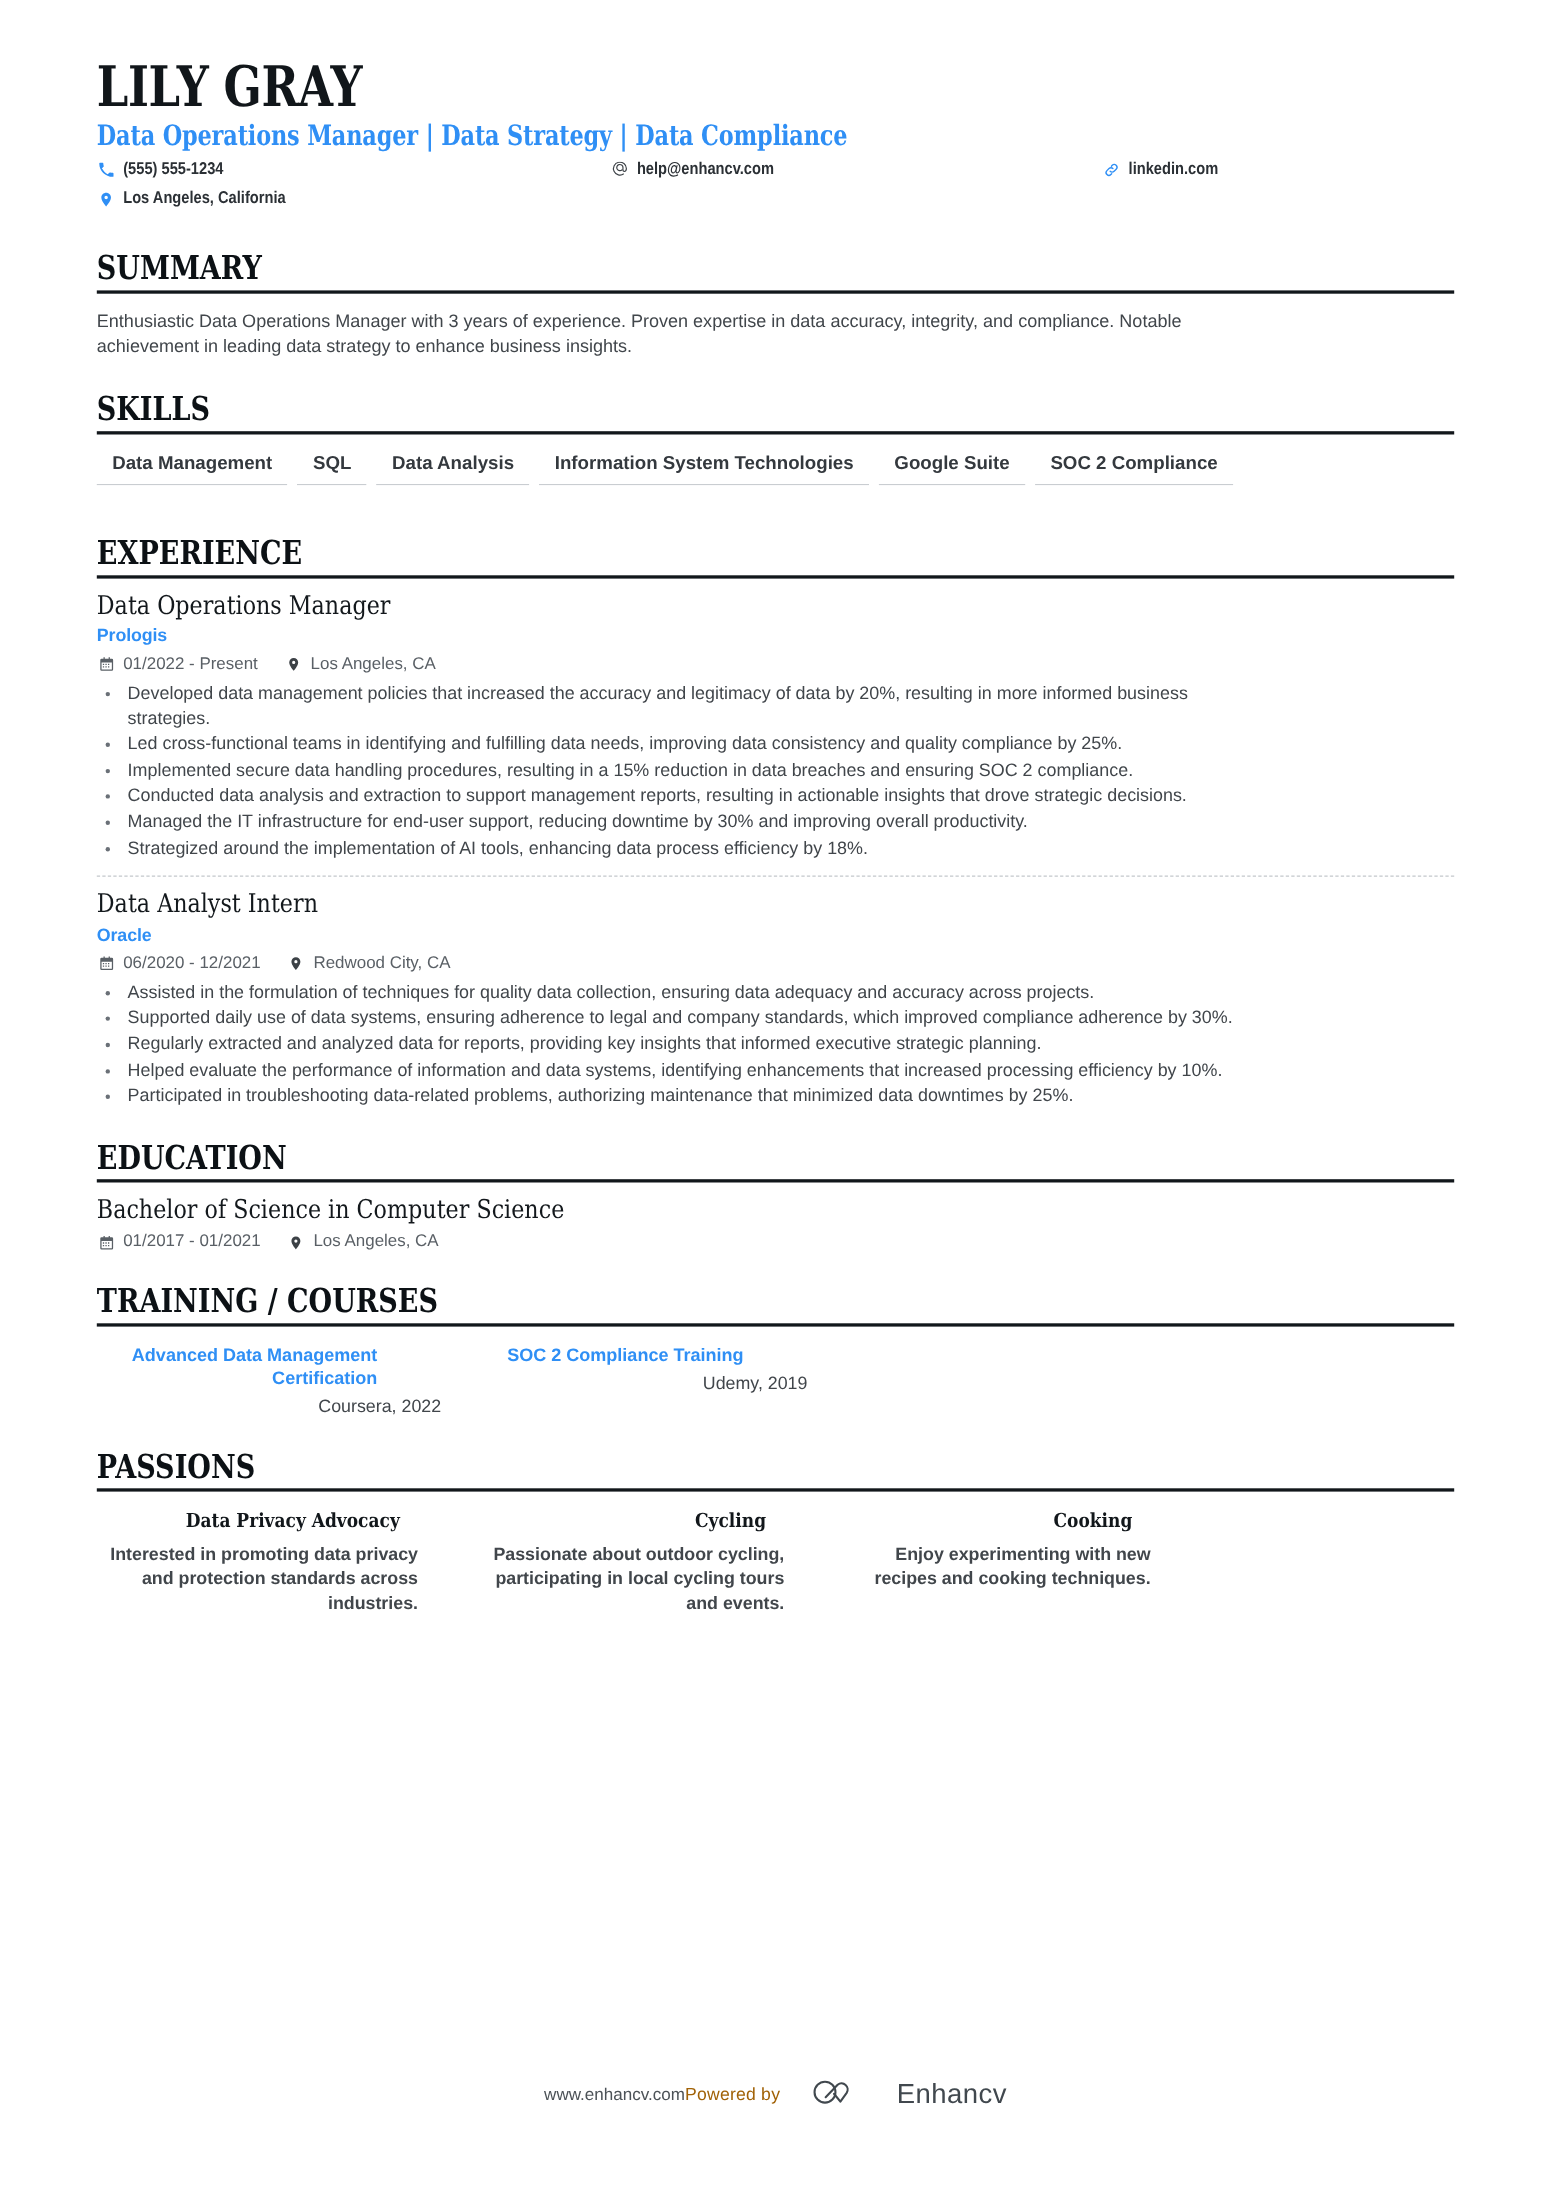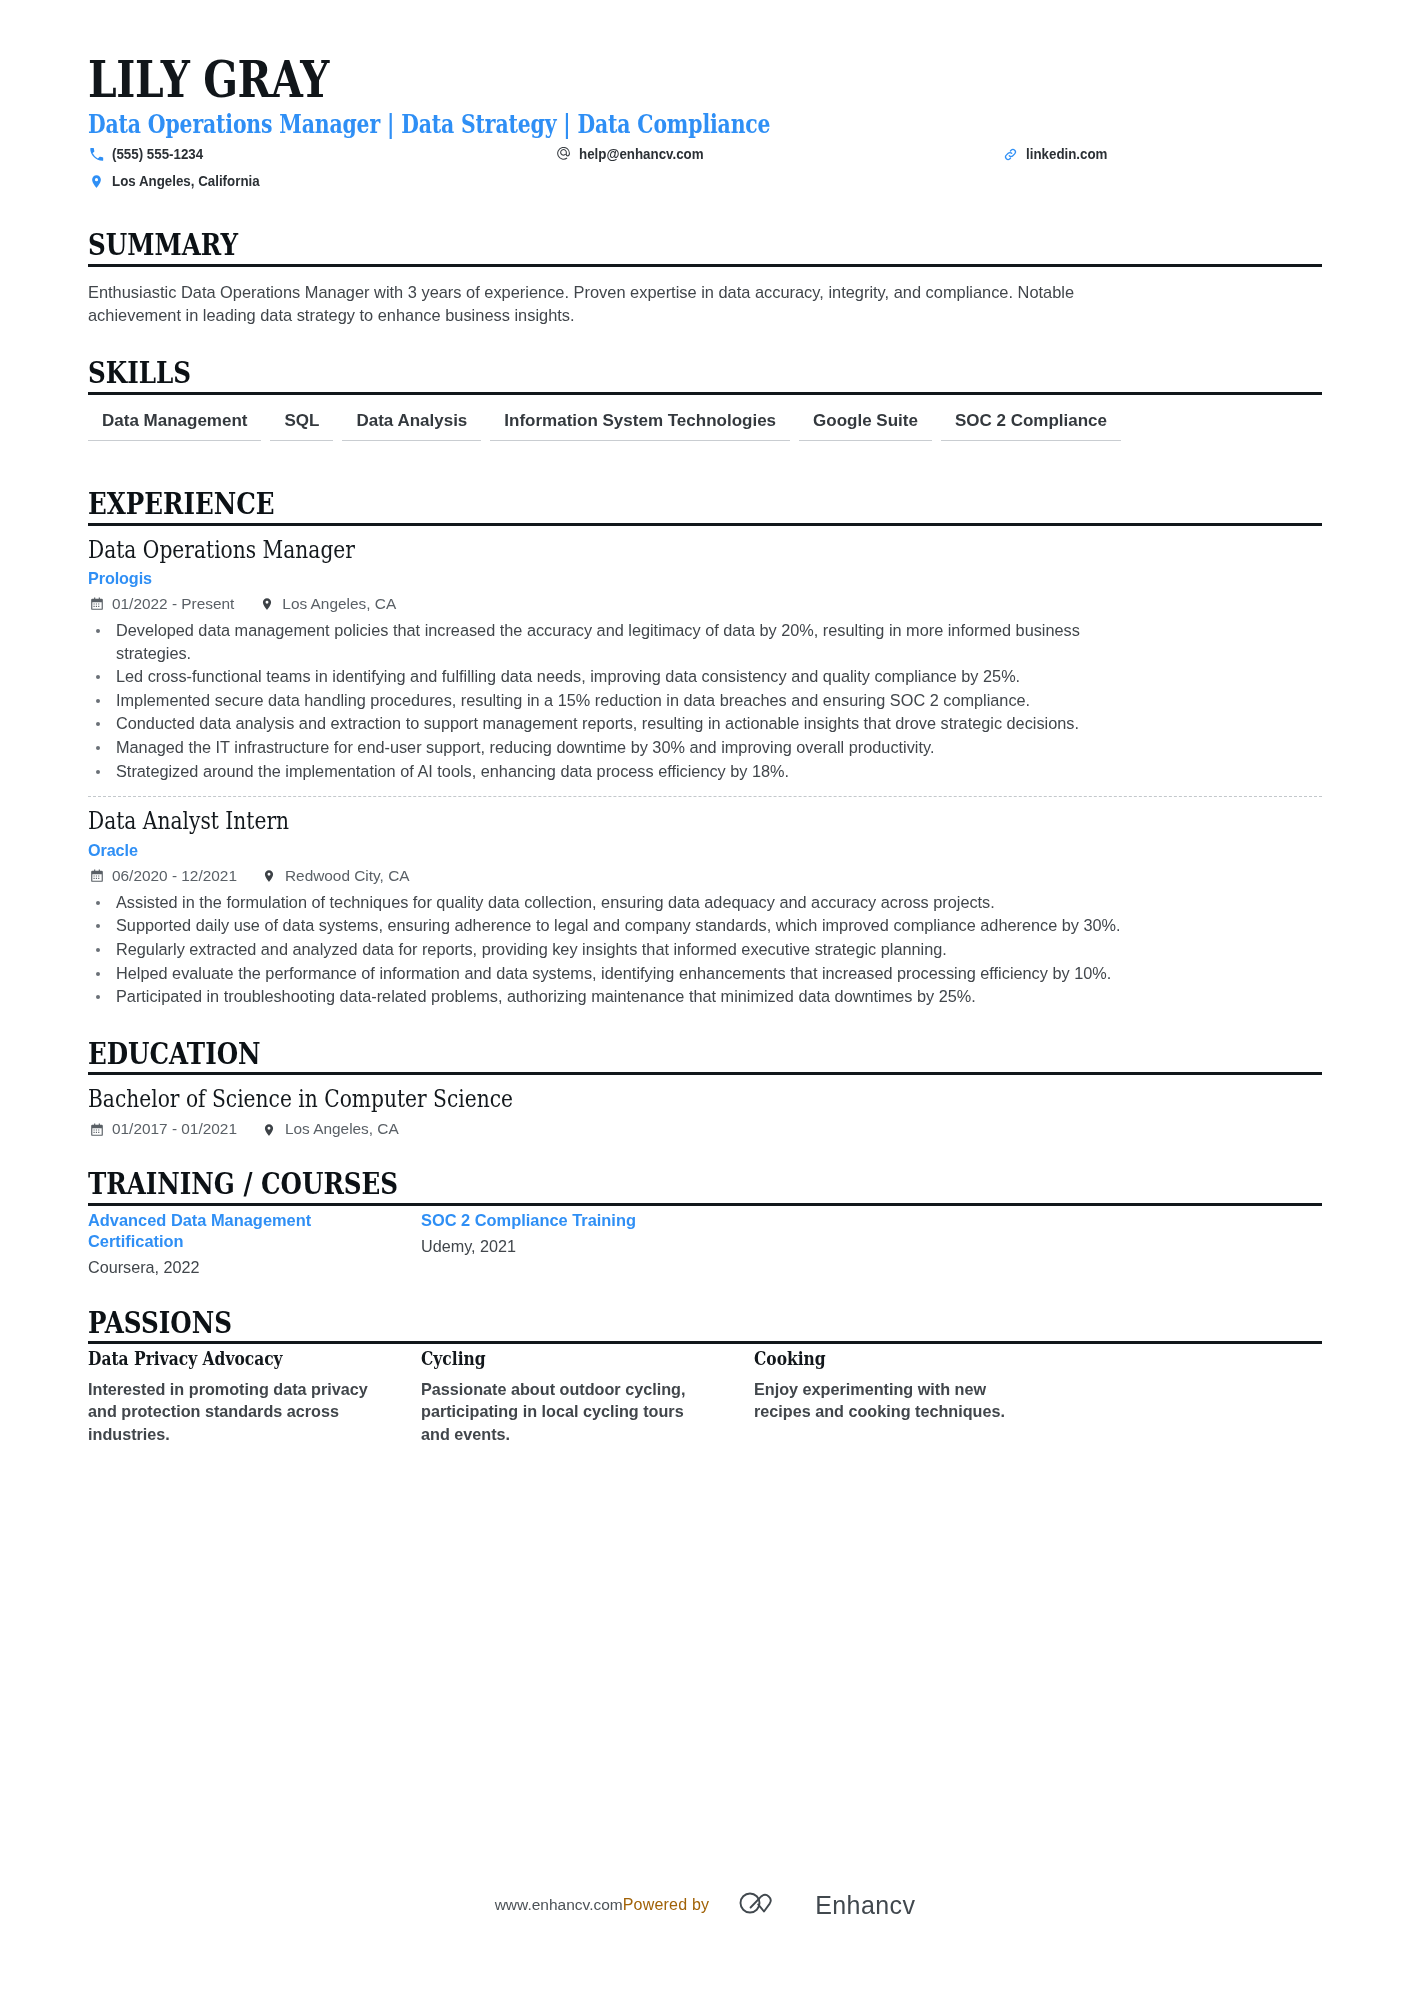--- a/index.html
+++ b/index.html
@@ -182,21 +182,22 @@
     top: 10px;
     width: 4px;
     height: 4px;
     border-radius: 50%;
     background: #6a7077;
   }
 
   
   .three-col {
     display: flex;
-    padding-top: 4px;
+    padding-top: 16px;
+    text-align: right;
   }
   .tcol { width: 333px; padding-right: 20px; box-sizing: border-box; }
   .course-name {
     font-size: 16.4px;
     font-weight: bold;
     color: #2f8ff5;
     line-height: 1.28;
     max-width: 255px;
   }
   .course-meta {
@@ -427,21 +428,21 @@
   <div class="section">
     <div class="sec-head">TRAINING / COURSES</div>
     <div class="sec-rule"></div>
     <div class="three-col">
       <div class="tcol">
         <div class="course-name">Advanced Data Management Certification</div>
         <div class="course-meta">Coursera, 2022</div>
       </div>
       <div class="tcol">
         <div class="course-name">SOC 2 Compliance Training</div>
-        <div class="course-meta">Udemy, 2021</div>
+        <div class="course-meta">Udemy, 2019</div>
       </div>
       <div class="tcol"></div>
     </div>
   </div>
 
   <div class="section">
     <div class="sec-head">PASSIONS</div>
     <div class="sec-rule"></div>
     <div class="three-col">
       <div class="tcol">

